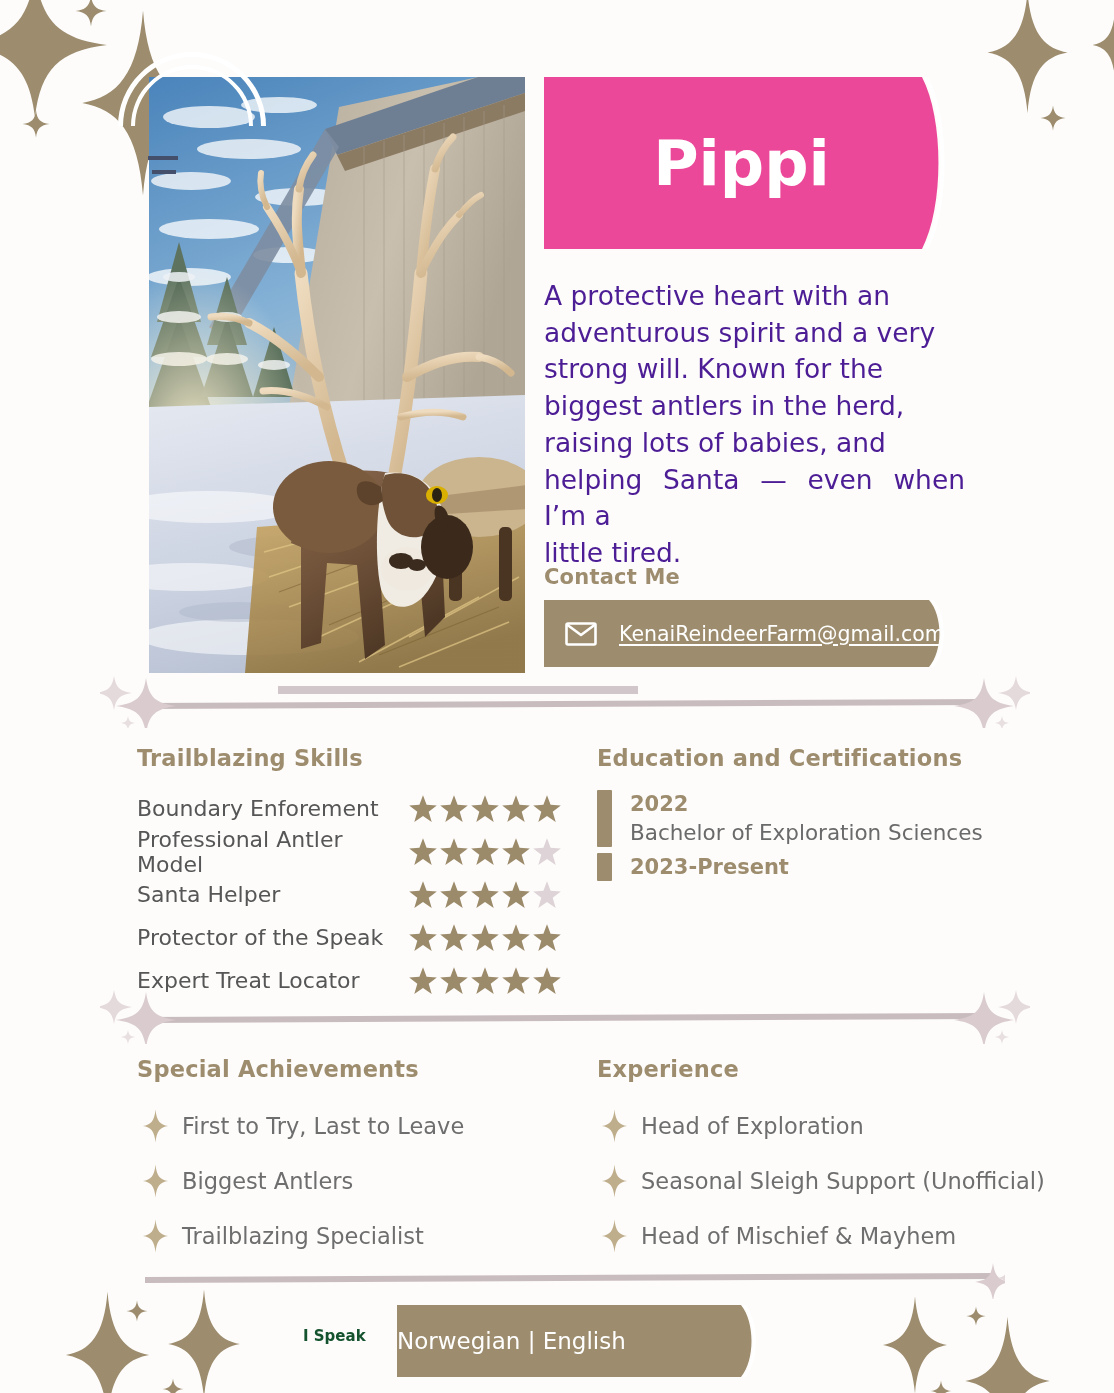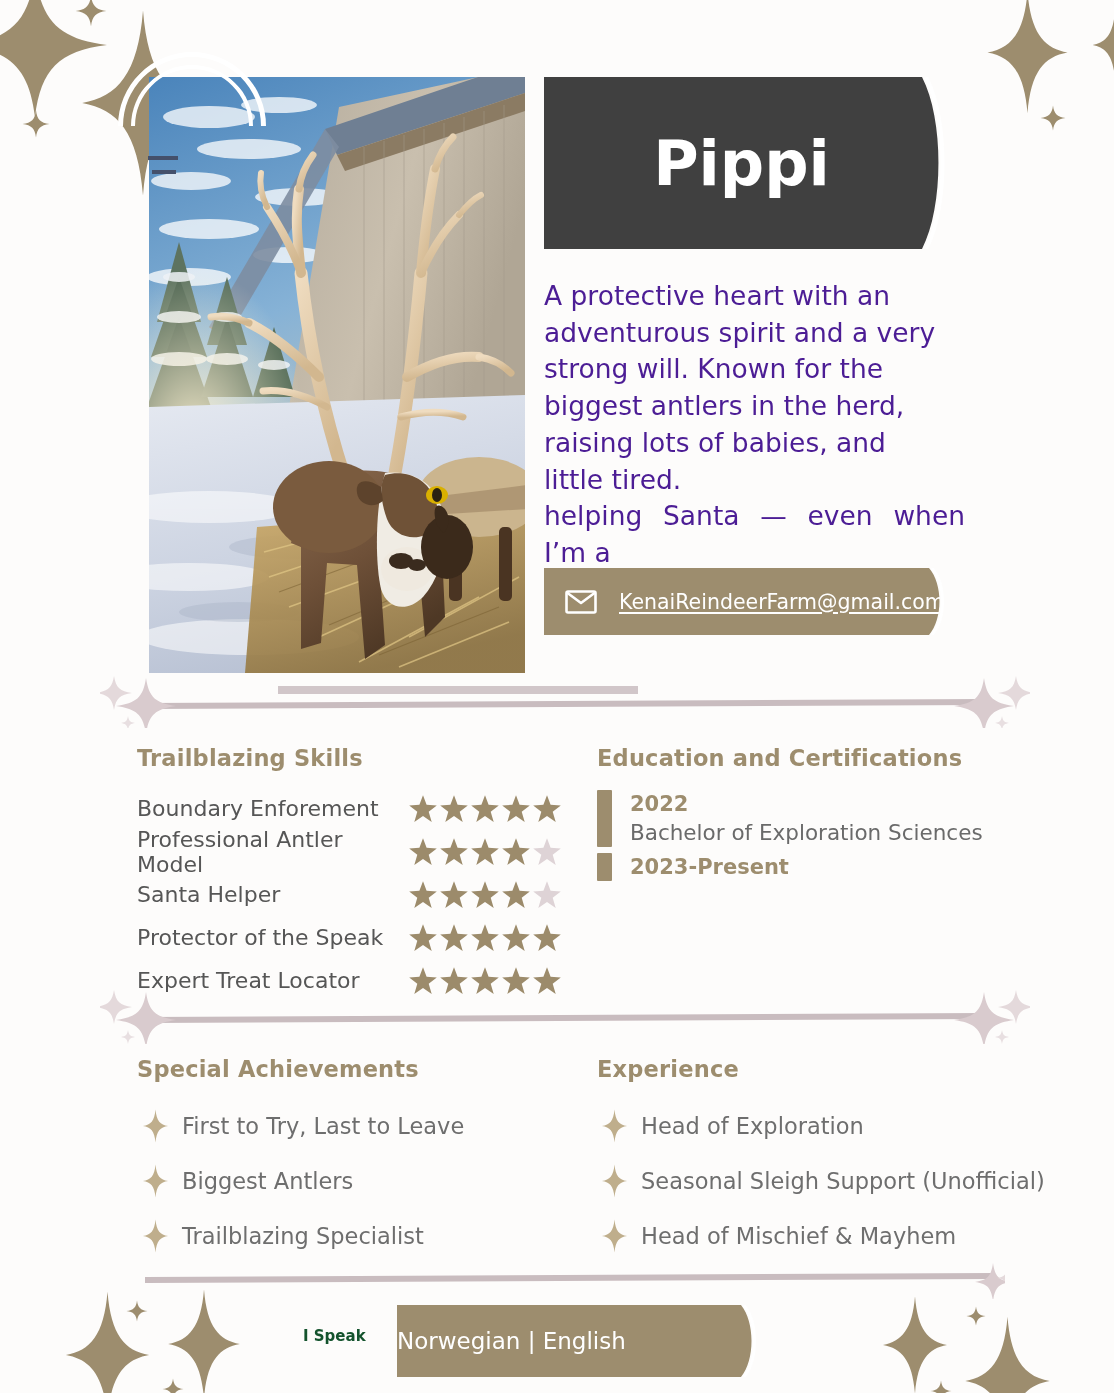--- a/index.html
+++ b/index.html
@@ -62,21 +62,21 @@
     height: 4px;
     background: #44506b;
     pointer-events: none;
   }
 
   
   .name-banner {
     position: absolute;
     left: 544px; top: 77px;
     width: 421px; height: 172px;
-    background: #404040;
+    background: #ec4899;
     z-index: 2;
   }
   .name-banner .notch {
     position: absolute;
     right: -1px; top: 0;
     width: 74px; height: 172px;
     overflow: hidden;
   }
   .name-banner .notch svg { display:block; }
   .name-text {
@@ -109,21 +109,21 @@
   .contact-head {
     position: absolute;
     left: 544px; top: 565px;
     font-size: 21px;
     font-weight: 800;
     color: #9d8d6e;
     letter-spacing: 0.2px;
   }
   .contact-banner {
     position: absolute;
-    left: 544px; top: 568px;
+    left: 544px; top: 600px;
     width: 410px; height: 67px;
     background: #9d8d6e;
   }
   .contact-banner .notch {
     position: absolute;
     right: -1px; top: 0;
     width: 42px; height: 67px;
     overflow:hidden;
   }
   .contact-inner {
@@ -473,22 +473,22 @@
       </svg>
     </div>
   </div>
 
   <div class="bio">
     <span>A protective heart with an</span>
     <span>adventurous spirit and a very</span>
     <span>strong will. Known for the</span>
     <span>biggest antlers in the herd,</span>
     <span>raising lots of babies, and</span>
+    <span>helping Santa — even when I’m a</span>
     <span>little tired.</span>
-    <span>helping Santa — even when I’m a</span>
   </div>
 
   <div class="contact-head">Contact Me</div>
   <div class="contact-banner">
     <div class="contact-inner">
       <span class="mail-icon">
         <svg width="32" height="24" viewBox="0 0 32 24">
           <rect x="1.5" y="1.5" width="29" height="21" rx="1.5" fill="none" stroke="#ffffff" stroke-width="2.6"></rect>
           <path d="M2.5 3 L16 13 L29.5 3" fill="none" stroke="#ffffff" stroke-width="2.6" stroke-linecap="round" stroke-linejoin="round"></path>
         </svg>

